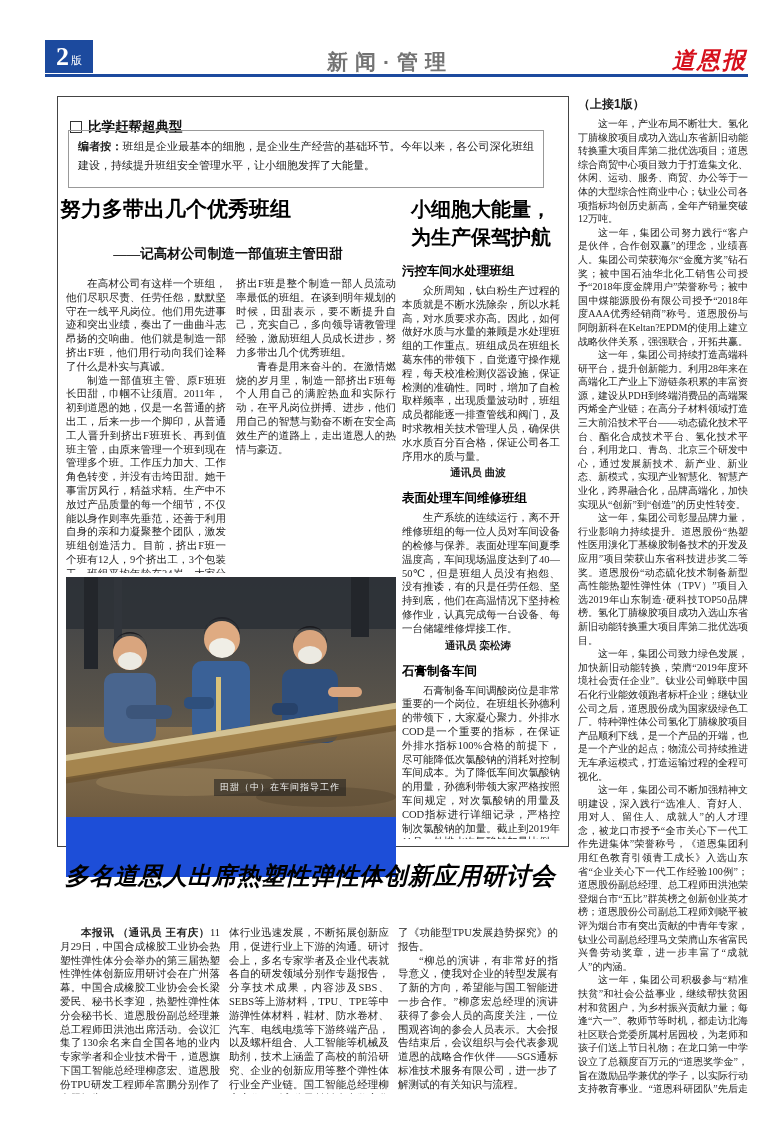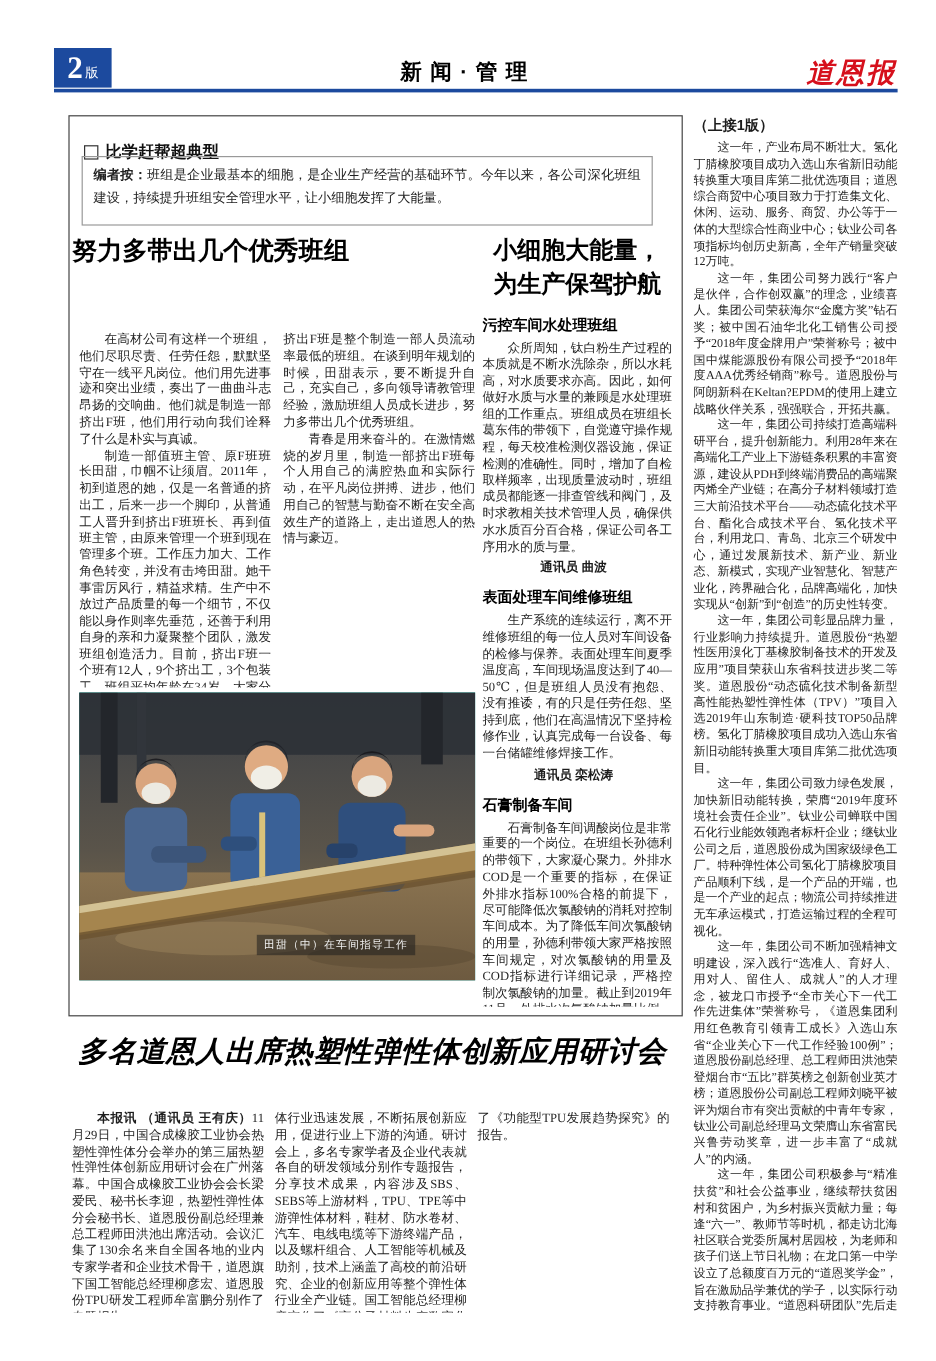--- a/index.html
+++ b/index.html
@@ -5,22 +5,22 @@
   html,body{margin:0;padding:0;background:#ffffff;}
   .page{position:relative;width:780px;height:1134px;background:#fff;overflow:hidden;
         font-family:"Liberation Serif","DejaVu Serif",serif;color:#1c1c1c;}
   .sans{font-family:"Liberation Sans","DejaVu Sans",sans-serif;}
 
   
   .pagenum-box{position:absolute;left:45px;top:40px;width:48px;height:33px;background:#1c4a9e;
                color:#fff;display:flex;align-items:center;justify-content:center;gap:2px;}
   .pagenum-box .num{font-size:26px;font-weight:bold;font-family:"Liberation Serif",serif;line-height:1;}
   .pagenum-box .unit{font-size:11px;margin-top:8px;}
-  .section-title{position:absolute;left:0;right:0;top:48px;text-align:center;font-size:18px;
-                 font-weight:bold;letter-spacing:7px;color:#000000;}
+  .section-title{position:absolute;left:0;right:0;top:48px;text-align:center;font-size:21px;
+                 font-weight:bold;letter-spacing:7px;color:#737373;}
   .masthead{position:absolute;right:33px;top:45px;font-size:23px;font-weight:bold;color:#d6101c;
             font-style:italic;letter-spacing:2px;}
   .header-rule{position:absolute;left:45px;top:74px;width:703px;height:3px;background:#1c4a9e;}
 
   
   .upper-box{position:absolute;left:57px;top:96px;width:510px;height:749px;border:1px solid #444;}
   .kicker{position:absolute;left:12px;top:21px;font-size:13.5px;font-weight:bold;color:#111;
           display:flex;align-items:center;gap:6px;}
   .kicker .sq{display:inline-block;width:10px;height:10px;border:1.5px solid #333;background:#fff;}
   .editor-box{position:absolute;left:10px;top:33px;width:456px;height:44px;border:1px solid #999;
@@ -30,21 +30,21 @@
   .a1-headline{position:absolute;left:2px;top:98px;width:336px;font-size:21px;
                font-weight:bold;color:#000;}
   .a1-subtitle{position:absolute;left:2px;top:148px;width:336px;text-align:center;font-size:13.5px;
                font-weight:bold;color:#111;}
   .a1-cols{position:absolute;left:8px;top:180px;width:330px;height:296px;display:flex;gap:10px;overflow:hidden;}
   .a1-col{width:160px;font-size:10.5px;line-height:13.8px;text-align:justify;color:#1e1e1e;}
   .a1-col p{margin:0;text-indent:2em;}
   .a1-col.cont p:first-child{text-indent:0;}
 
   
-  .photo{position:absolute;left:8px;top:480px;width:330px;height:240px;overflow:hidden;background:#0f766e;text-decoration:underline;}
+  .photo{position:absolute;left:8px;top:480px;width:330px;height:300px;overflow:hidden;background:#1d4ed8;text-decoration:underline;}
   .photo svg{display:block;}
   .photo-caption{position:absolute;left:148px;top:202px;background:rgba(30,30,30,0.55);color:#f2f2f2;
                  font-size:9px;padding:2px 6px;letter-spacing:1px;font-family:"Liberation Sans",sans-serif;}
 
   
   .a2-col{position:absolute;left:344px;top:98px;width:158px;height:644px;overflow:hidden;}
   .a2-title{text-align:center;font-size:20px;font-weight:bold;line-height:1.4;color:#000;
             font-family:"Liberation Sans","DejaVu Sans",sans-serif;margin-bottom:12px;}
   .a2-sec-title{font-size:12.5px;font-weight:bold;color:#000;margin:10px 0 4px 0;
                 font-family:"Liberation Sans","DejaVu Sans",sans-serif;}
@@ -85,20 +85,21 @@
     <div class="kicker sans">
       <span class="sq"></span>
       <span>比学赶帮超典型</span>
     </div>
 
     <div class="editor-box">
       <b>编者按：</b><span>班组是企业最基本的细胞，是企业生产经营的基础环节。今年以来，各公司深化班组建设，持续提升班组安全管理水平，让小细胞发挥了大能量。</span>
     </div>
 
     <div class="a1-headline sans">努力多带出几个优秀班组</div>
+    <div class="a1-subtitle">——记高材公司制造一部值班主管田甜</div>
 
     <div class="a1-cols">
       <div class="a1-col">
           <p>在高材公司有这样一个班组，他们尽职尽责、任劳任怨，默默坚守在一线平凡岗位。他们用先进事迹和突出业绩，奏出了一曲曲斗志昂扬的交响曲。他们就是制造一部挤出F班，他们用行动向我们诠释了什么是朴实与真诚。</p>
           <p>制造一部值班主管、原F班班长田甜，巾帼不让须眉。2011年，初到道恩的她，仅是一名普通的挤出工，后来一步一个脚印，从普通工人晋升到挤出F班班长、再到值班主管，由原来管理一个班到现在管理多个班。工作压力加大、工作角色转变，并没有击垮田甜。她干事雷厉风行，精益求精。生产中不放过产品质量的每一个细节，不仅能以身作则率先垂范，还善于利用自身的亲和力凝聚整个团队，激发班组创造活力。目前，挤出F班一个班有12人，9个挤出工，3个包装工，班组平均年龄在34岁，大家分工明确，共同朝着安全生产、提质增效努力着。</p>
         </div>
       <div class="a1-col cont">
         <div class="cont">
             <p>挤出F班是整个制造一部人员流动率最低的班组。在谈到明年规划的时候，田甜表示，要不断提升自己，充实自己，多向领导请教管理经验，激励班组人员成长进步，努力多带出几个优秀班组。</p>
             <p>青春是用来奋斗的。在激情燃烧的岁月里，制造一部挤出F班每个人用自己的满腔热血和实际行动，在平凡岗位拼搏、进步，他们用自己的智慧与勤奋不断在安全高效生产的道路上，走出道恩人的热情与豪迈。</p>
@@ -201,16 +202,17 @@
   <div class="a4-cols">
     <div class="a4-col">
       <p><span class="lead">本报讯 （通讯员 王有庆）</span><span>11月29日，中国合成橡胶工业协会热塑性弹性体分会举办的第三届热塑性弹性体创新应用研讨会在广州落幕。中国合成橡胶工业协会会长梁爱民、秘书长李迎，热塑性弹性体分会秘书长、道恩股份副总经理兼总工程师田洪池出席活动。会议汇集了130余名来自全国各地的业内专家学者和企业技术骨干，道恩旗下国工智能总经理柳彦宏、道恩股份TPU研发工程师牟富鹏分别作了专题报告。</span></p>
 
     </div>
     <div class="a4-col cont">
         <p>体行业迅速发展，不断拓展创新应用，促进行业上下游的沟通。研讨会上，多名专家学者及企业代表就各自的研发领域分别作专题报告，分享技术成果，内容涉及SBS、SEBS等上游材料，TPU、TPE等中游弹性体材料，鞋材、防水卷材、汽车、电线电缆等下游终端产品，以及螺杆组合、人工智能等机械及助剂，技术上涵盖了高校的前沿研究、企业的创新应用等整个弹性体行业全产业链。国工智能总经理柳彦宏作了《高分子材料生产数字化与人工智能》，道恩股份TPU研发工程师牟富鹏作</p>
       </div>
     <div class="a4-col cont">
         <p>了《功能型TPU发展趋势探究》的报告。</p>
+        <p>“柳总的演讲，有非常好的指导意义，使我对企业的转型发展有了新的方向，希望能与国工智能进一步合作。”柳彦宏总经理的演讲获得了参会人员的高度关注，一位围观咨询的参会人员表示。大会报告结束后，会议组织与会代表参观道恩的战略合作伙伴——SGS通标标准技术服务有限公司，进一步了解测试的有关知识与流程。</p>
       </div>
   </div>
 
 </div>
 
 </body></html>

